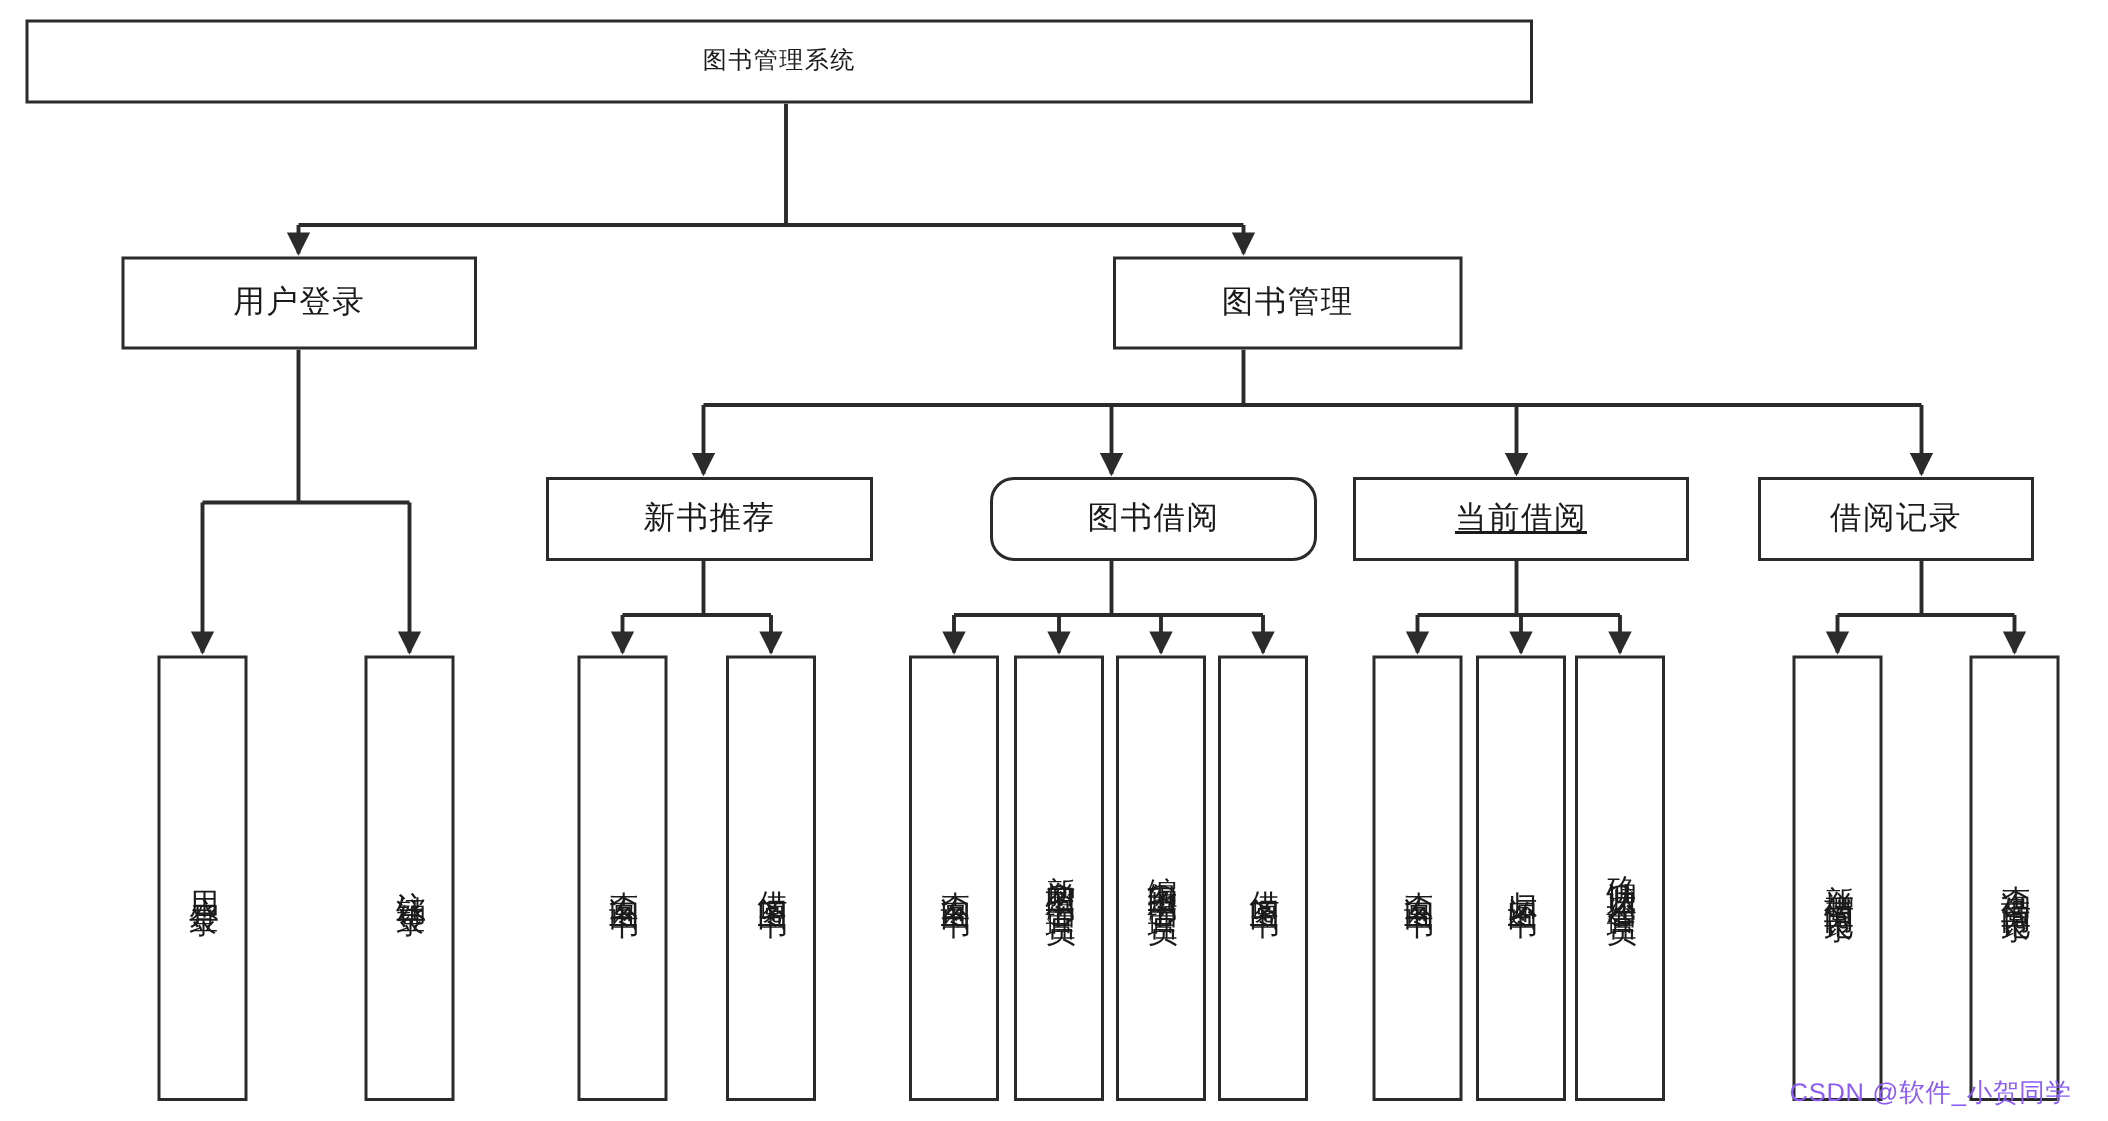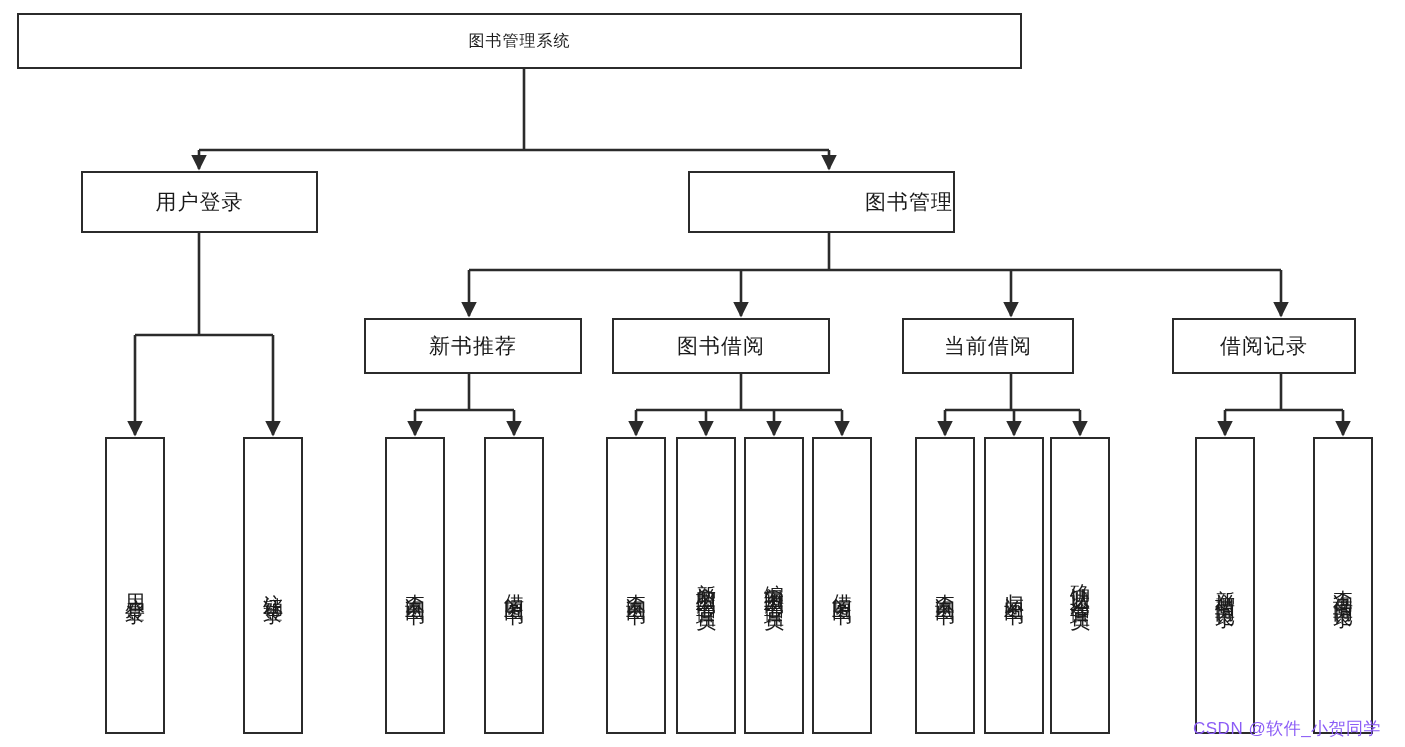--- a/index.html
+++ b/index.html
@@ -119,32 +119,32 @@
   </svg>
 
   <div class="node root horiz" style="left: 17px; top: 13px; width: 1005px; height: 56px;">
     <span>图书管理系统</span>
   </div>
 
   <div id="level2-layer">
       <div class="node horiz lvl2" style="left: 81px; top: 171px; width: 237px; height: 62px;">
         <span>用户登录</span>
       </div>
-      <div class="node horiz lvl2" style="left: 688px; top: 171px; width: 267px; height: 62px; justify-content: flex-end;">
+      <div class="node horiz lvl2" style="left: 742px; top: 171px; width: 233px; height: 62px;">
         <span>图书管理</span>
       </div>
     </div>
   <div id="level3-layer">
       <div class="node horiz lvl3" style="left: 364px; top: 318px; width: 218px; height: 56px;">
         <span>新书推荐</span>
       </div>
-      <div class="node horiz lvl3" style="left: 612px; top: 318px; width: 218px; height: 56px;">
+      <div class="node horiz lvl3" style="left: 660px; top: 318px; width: 218px; height: 56px; border-radius: 16px;">
         <span>图书借阅</span>
       </div>
-      <div class="node horiz lvl3" style="left: 902px; top: 318px; width: 172px; height: 56px;">
+      <div class="node horiz lvl3" style="left: 902px; top: 318px; width: 224px; height: 56px; text-decoration: underline;">
         <span>当前借阅</span>
       </div>
       <div class="node horiz lvl3" style="left: 1172px; top: 318px; width: 184px; height: 56px;">
         <span>借阅记录</span>
       </div>
     </div>
   <div id="leaf-layer">
       <div class="node leaf" style="left: 105px; top: 437px; width: 60px; height: 297px;">
         <span class="vtext">用户登录</span>
       </div>

